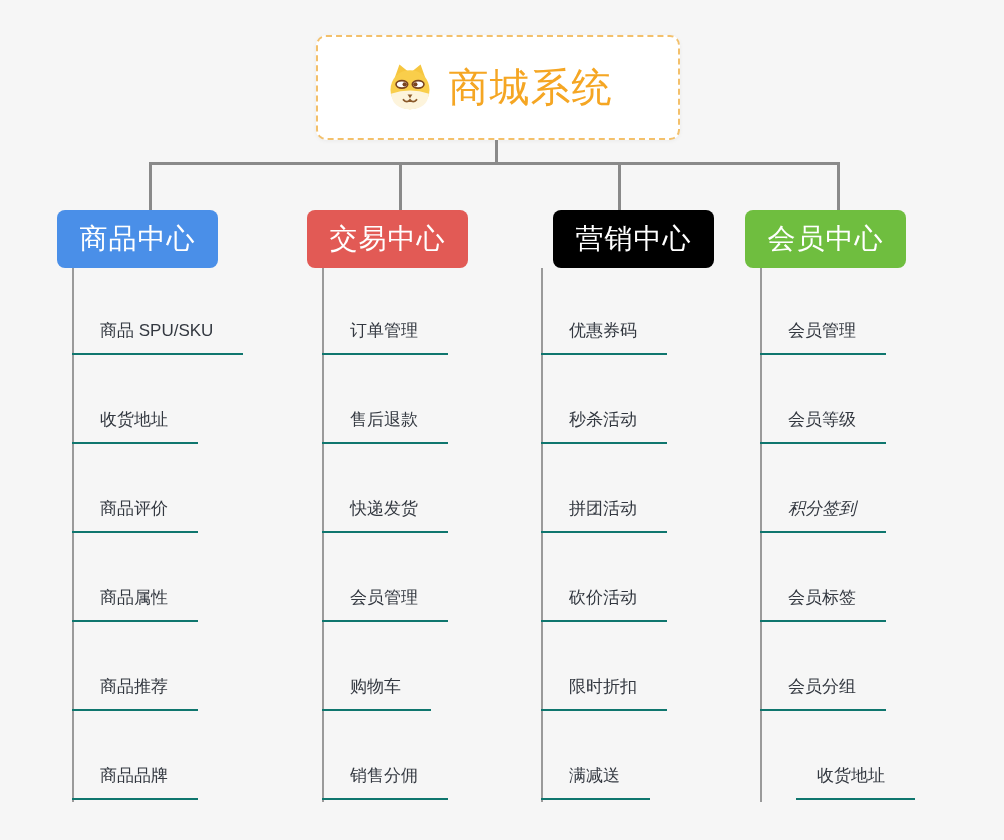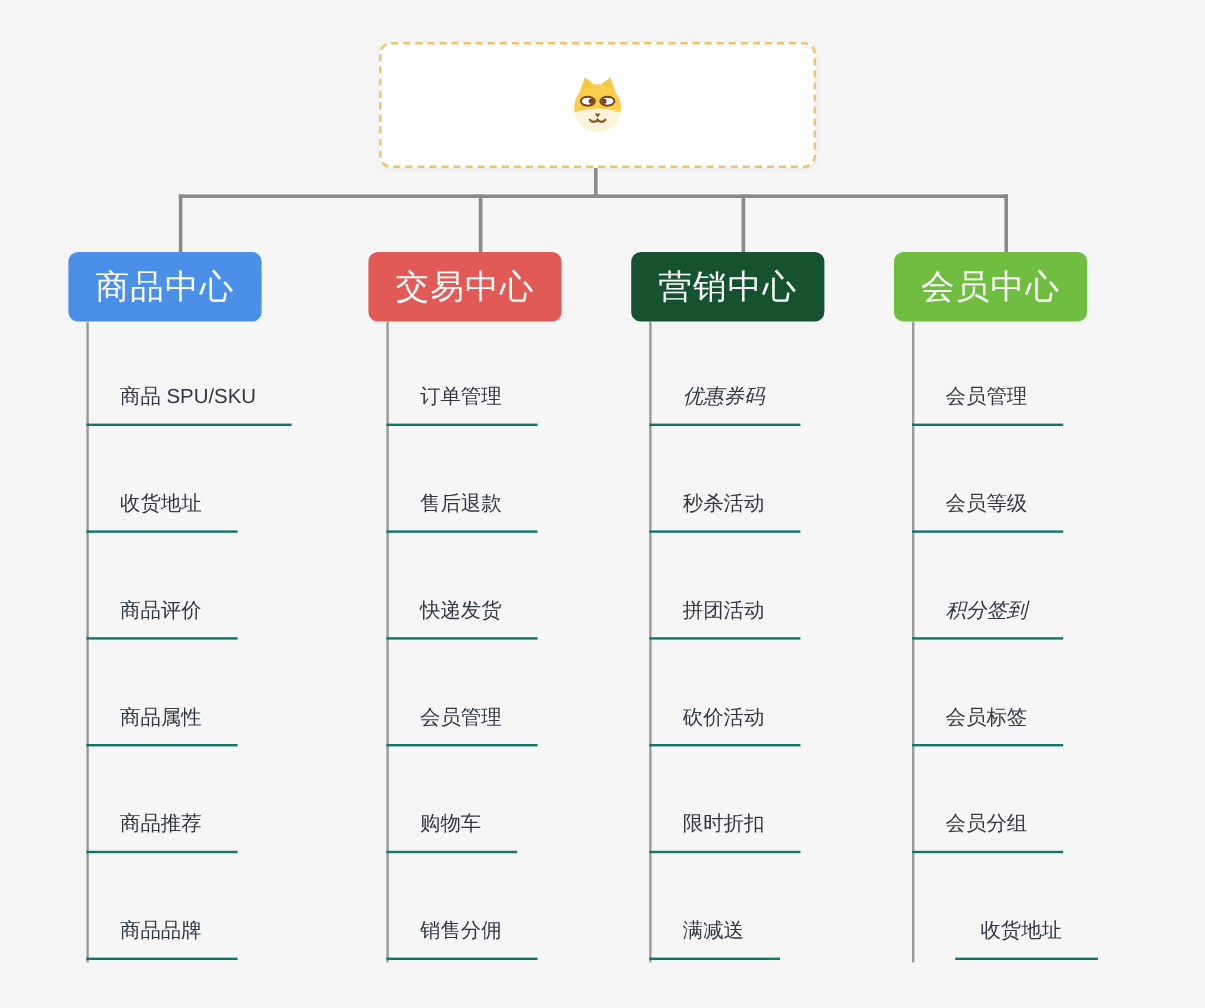--- a/index.html
+++ b/index.html
@@ -57,20 +57,21 @@
         <circle cx="32" cy="34" r="24" fill="#F9CE4B"></circle>
         <path d="M8.6 39 Q32 31 55.4 39 Q53 58 32 58 Q11 58 8.6 39 Z" fill="#FDF4DC"></path>
         <ellipse cx="22" cy="27.5" rx="7.2" ry="4.6" fill="#FFFFFF" stroke="#7A4420" stroke-width="2"></ellipse>
         <ellipse cx="42" cy="27.5" rx="7.2" ry="4.6" fill="#FFFFFF" stroke="#7A4420" stroke-width="2"></ellipse>
         <circle cx="25.5" cy="27.5" r="2.7" fill="#7A4420"></circle>
         <circle cx="38.5" cy="27.5" r="2.7" fill="#7A4420"></circle>
         <path d="M29 40 h6 l-3 4.5 z" fill="#8B5A2B"></path>
         <path d="M24 46.5 q4 4.5 8 0 q4 4.5 8 0" fill="none" stroke="#8B5A2B" stroke-width="2.2" stroke-linecap="round"></path>
       </svg>
     </span>
+    <span class="root-label">商城系统</span>
   </div>
 
   <div class="cline stem"></div>
   <div class="cline hbar"></div>
   <div class="cline drop" style="left:149px;"></div>
   <div class="cline drop" style="left:399px;"></div>
   <div class="cline drop" style="left:618px;"></div>
   <div class="cline drop" style="left:837px;"></div>
 
   <div id="branches-layer">
@@ -83,23 +84,23 @@
       <div class="leaf" style="left: 72px; top: 673px;">商品推荐</div>
       <div class="leaf" style="left: 72px; top: 762px;">商品品牌</div>
       <div class="branch-header" style="left: 307px; background: rgb(226, 90, 85);">交易中心</div>
       <div class="vline" style="left: 322px;"></div>
       <div class="leaf" style="left: 322px; top: 317px;">订单管理</div>
       <div class="leaf" style="left: 322px; top: 406px;">售后退款</div>
       <div class="leaf" style="left: 322px; top: 495px;">快递发货</div>
       <div class="leaf" style="left: 322px; top: 584px;">会员管理</div>
       <div class="leaf" style="left: 322px; top: 673px;">购物车</div>
       <div class="leaf" style="left: 322px; top: 762px; padding-left: 28px;">销售分佣</div>
-      <div class="branch-header" style="left: 526px; background: #14532d;">营销中心</div>
+      <div class="branch-header" style="left: 553px; background: #000000;">营销中心</div>
       <div class="vline" style="left: 541px;"></div>
-      <div class="leaf" style="left: 541px; top: 317px; font-style: italic;">优惠券码</div>
+      <div class="leaf" style="left: 541px; top: 317px;">优惠券码</div>
       <div class="leaf" style="left: 541px; top: 406px;">秒杀活动</div>
       <div class="leaf" style="left: 541px; top: 495px;">拼团活动</div>
       <div class="leaf" style="left: 541px; top: 584px;">砍价活动</div>
       <div class="leaf" style="left: 541px; top: 673px;">限时折扣</div>
       <div class="leaf" style="left: 541px; top: 762px;">满减送</div>
       <div class="branch-header" style="left: 745px; background: rgb(111, 190, 63);">会员中心</div>
       <div class="vline" style="left: 760px;"></div>
       <div class="leaf" style="left: 760px; top: 317px;">会员管理</div>
       <div class="leaf" style="left: 760px; top: 406px;">会员等级</div>
       <div class="leaf" style="left: 760px; top: 495px; font-style: italic;">积分签到</div>

